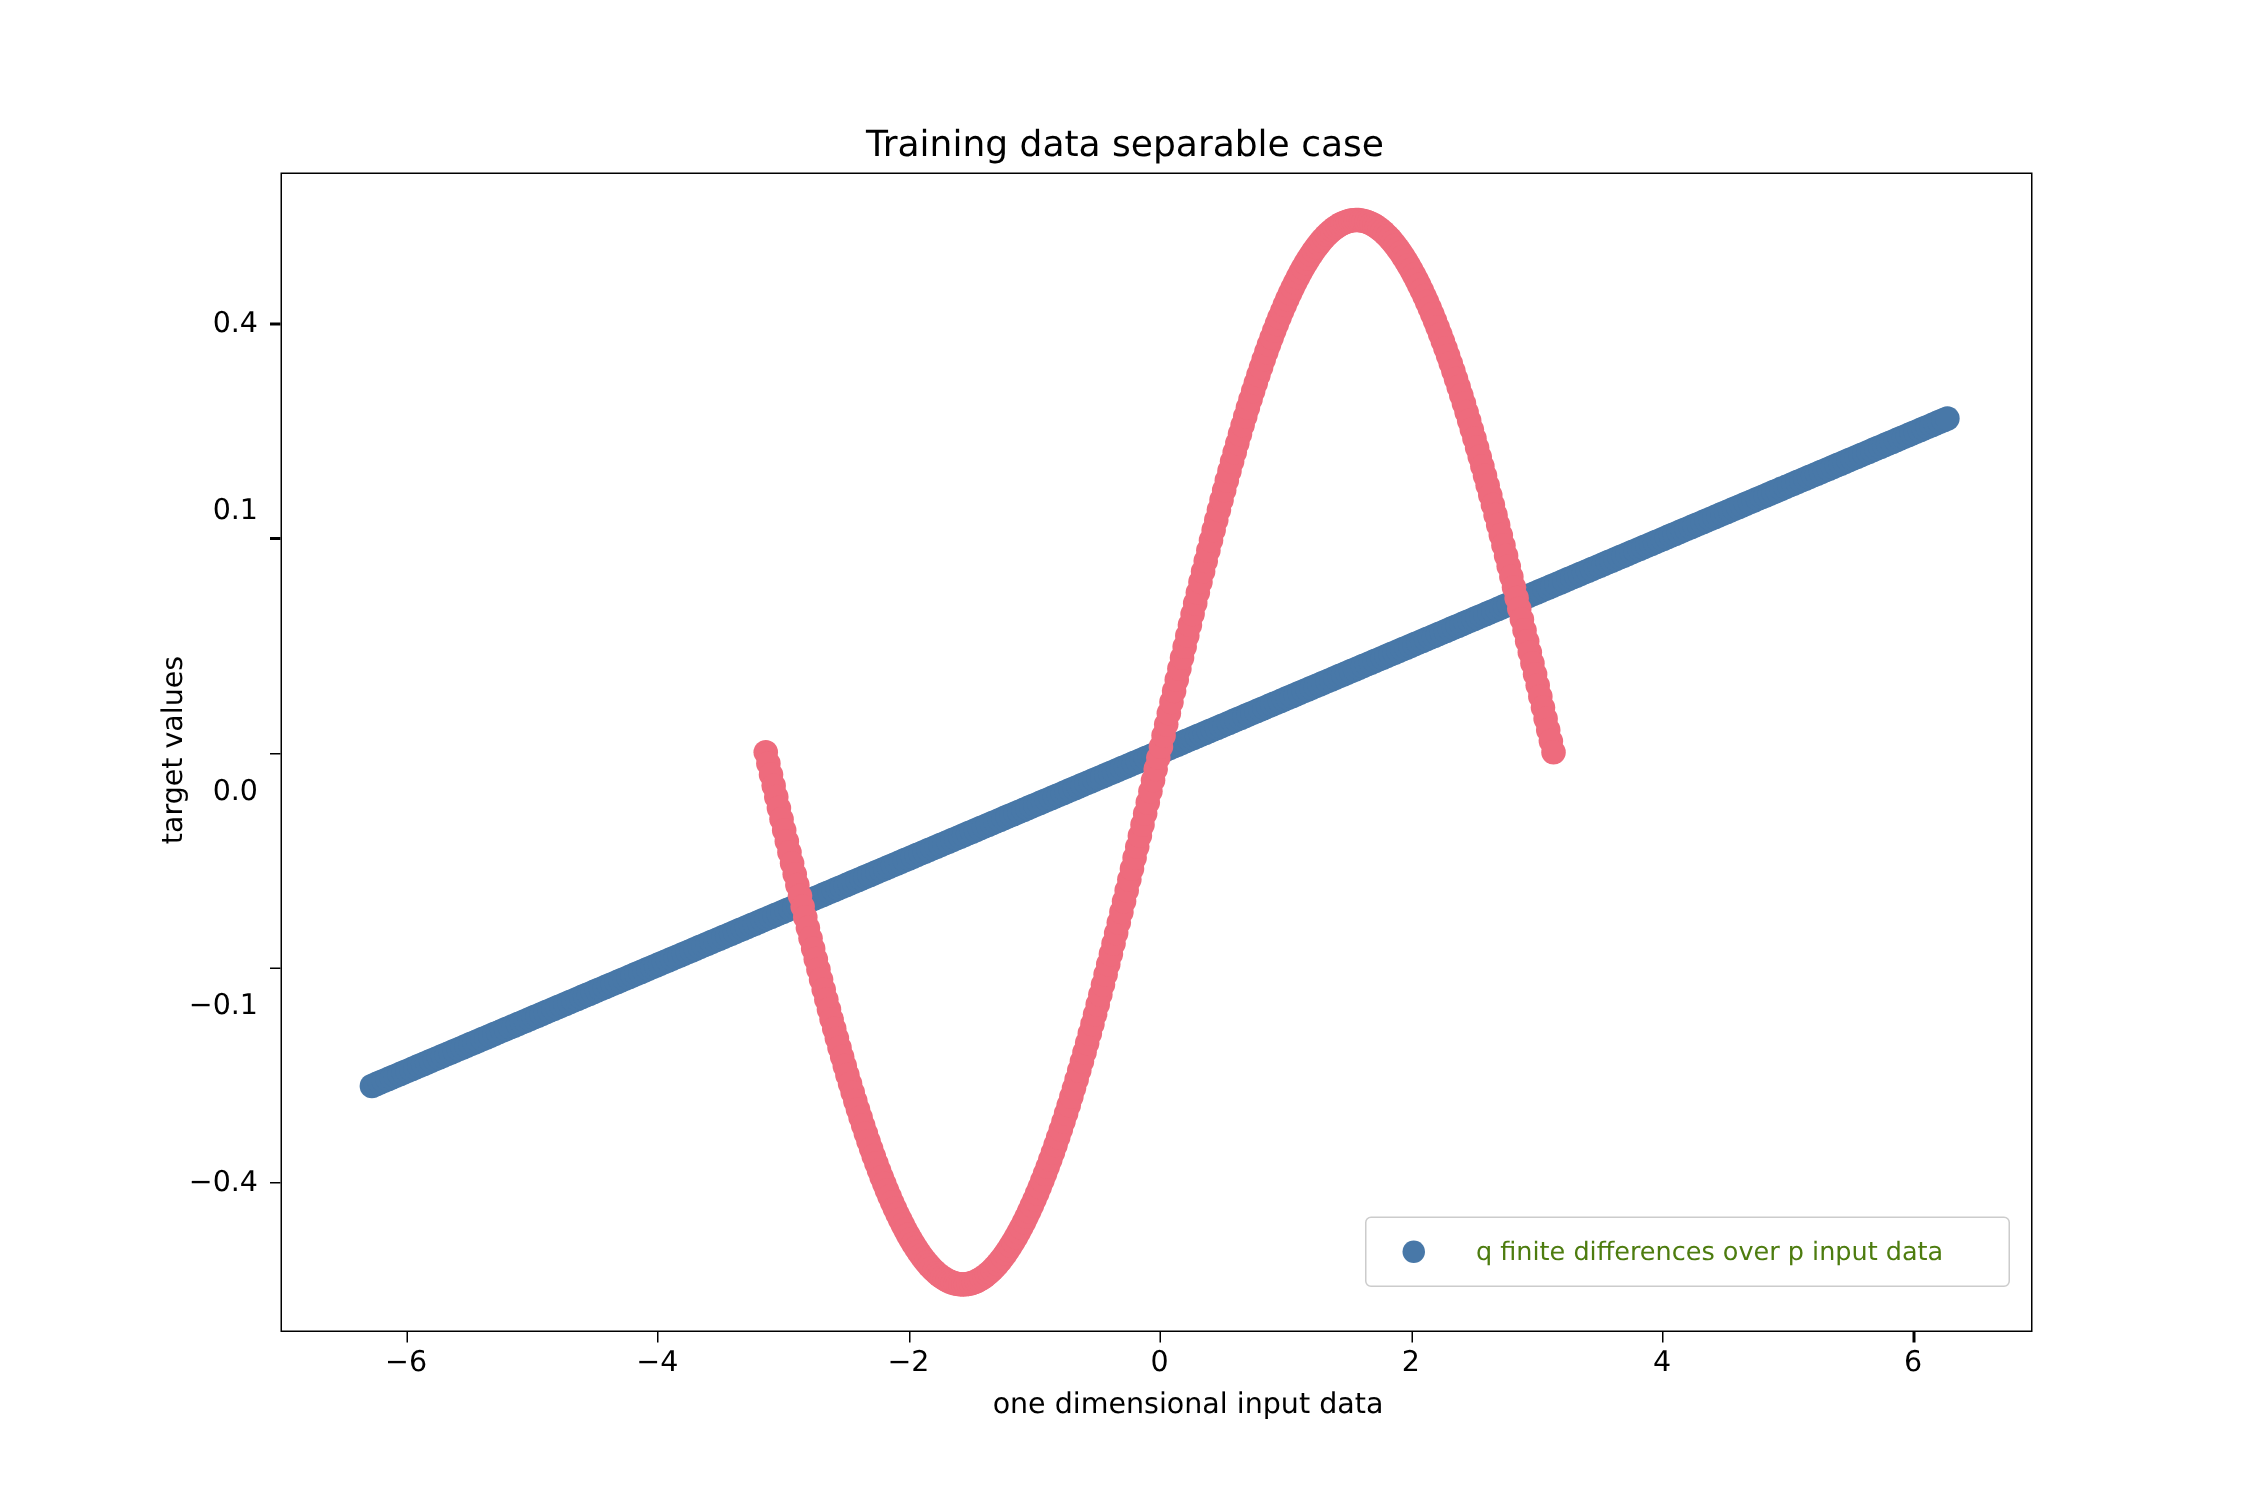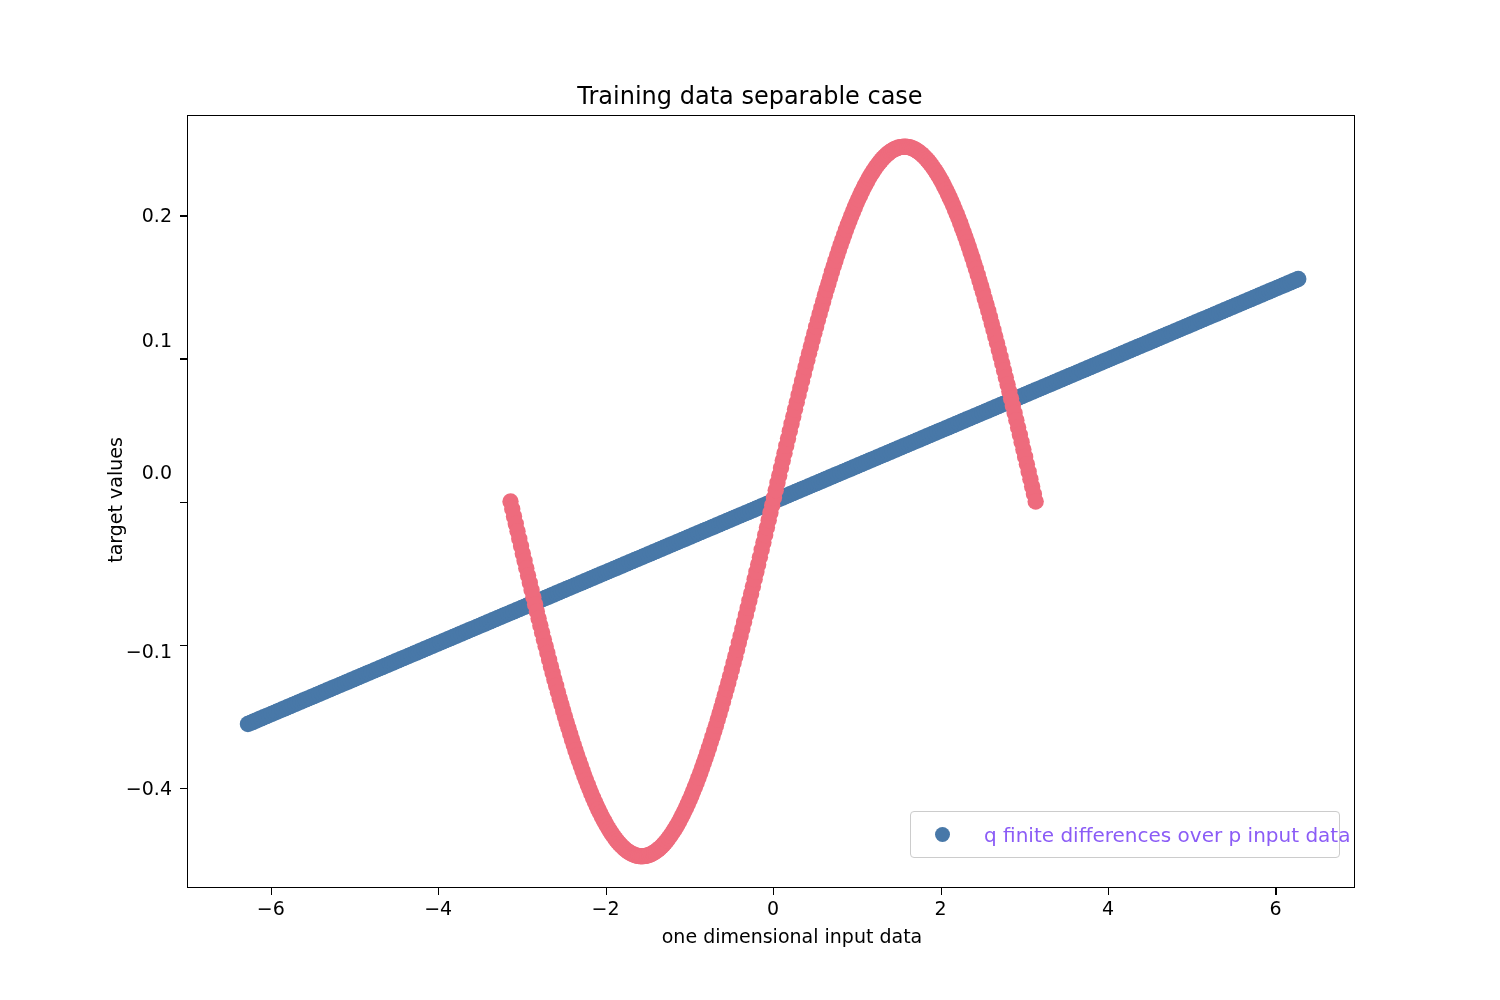--- a/index.html
+++ b/index.html
@@ -117,22 +117,22 @@
   }
   .legend-marker {
     width: 15px;
     height: 15px;
     border-radius: 50%;
     margin-left: 12px;
     margin-right: 34px;
     flex: 0 0 auto;
   }
   .legend-text {
-    font-size: 20px;
-    color: #8b5cf6;
+    font-size: 17px;
+    color: #4d7c0f;
     white-space: nowrap;
   }
 </style>
 </head>
 <body>
 
 <div id="figure">
 
   <div id="plot-title">Training data separable case</div>
 
@@ -854,27 +854,27 @@
       <div class="ticklabel-x" style="left: 605.638px;">−2</div>
       <div class="tick-x" style="left: 773.093px;"></div>
       <div class="ticklabel-x" style="left: 773.093px;">0</div>
       <div class="tick-x" style="left: 940.548px;"></div>
       <div class="ticklabel-x" style="left: 940.548px;">2</div>
       <div class="tick-x" style="left: 1108px;"></div>
       <div class="ticklabel-x" style="left: 1108px;">4</div>
       <div class="tick-x" style="left: 1275.46px;"></div>
       <div class="ticklabel-x" style="left: 1275.46px;">6</div>
       <div class="tick-y" style="top: 215.204px;"></div>
-      <div class="ticklabel-y" style="top: 215.204px;">0.2</div>
+      <div class="ticklabel-y" style="top: 215.204px;">0.4</div>
       <div class="tick-y" style="top: 358.352px;"></div>
       <div class="ticklabel-y" style="top: 340px;">0.1</div>
       <div class="tick-y" style="top: 501.5px;"></div>
-      <div class="ticklabel-y" style="top: 472px;">0.0</div>
+      <div class="ticklabel-y" style="top: 527px;">0.0</div>
       <div class="tick-y" style="top: 644.648px;"></div>
-      <div class="ticklabel-y" style="top: 651px;">−0.1</div>
+      <div class="ticklabel-y" style="top: 670px;">−0.1</div>
       <div class="tick-y" style="top: 787.796px;"></div>
       <div class="ticklabel-y" style="top: 787.796px;">−0.4</div>
     </div>
 
   <div id="xlabel">one dimensional input data</div>
   <div id="ylabel">target values</div>
 
   <div id="legend">
     <div class="legend-row">
       <span class="legend-marker" style="background: rgb(72, 120, 168);"></span>

